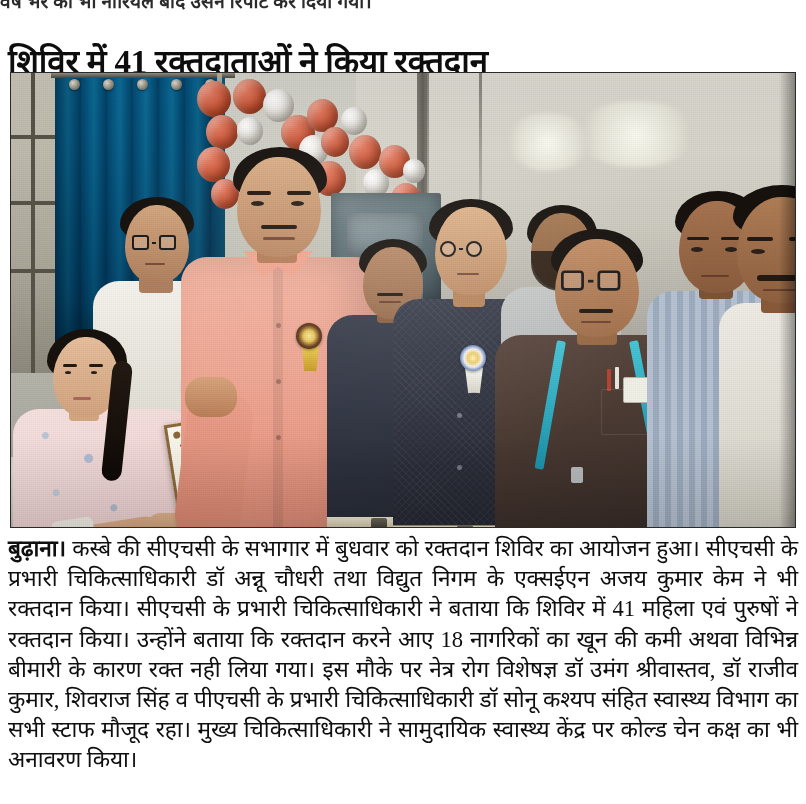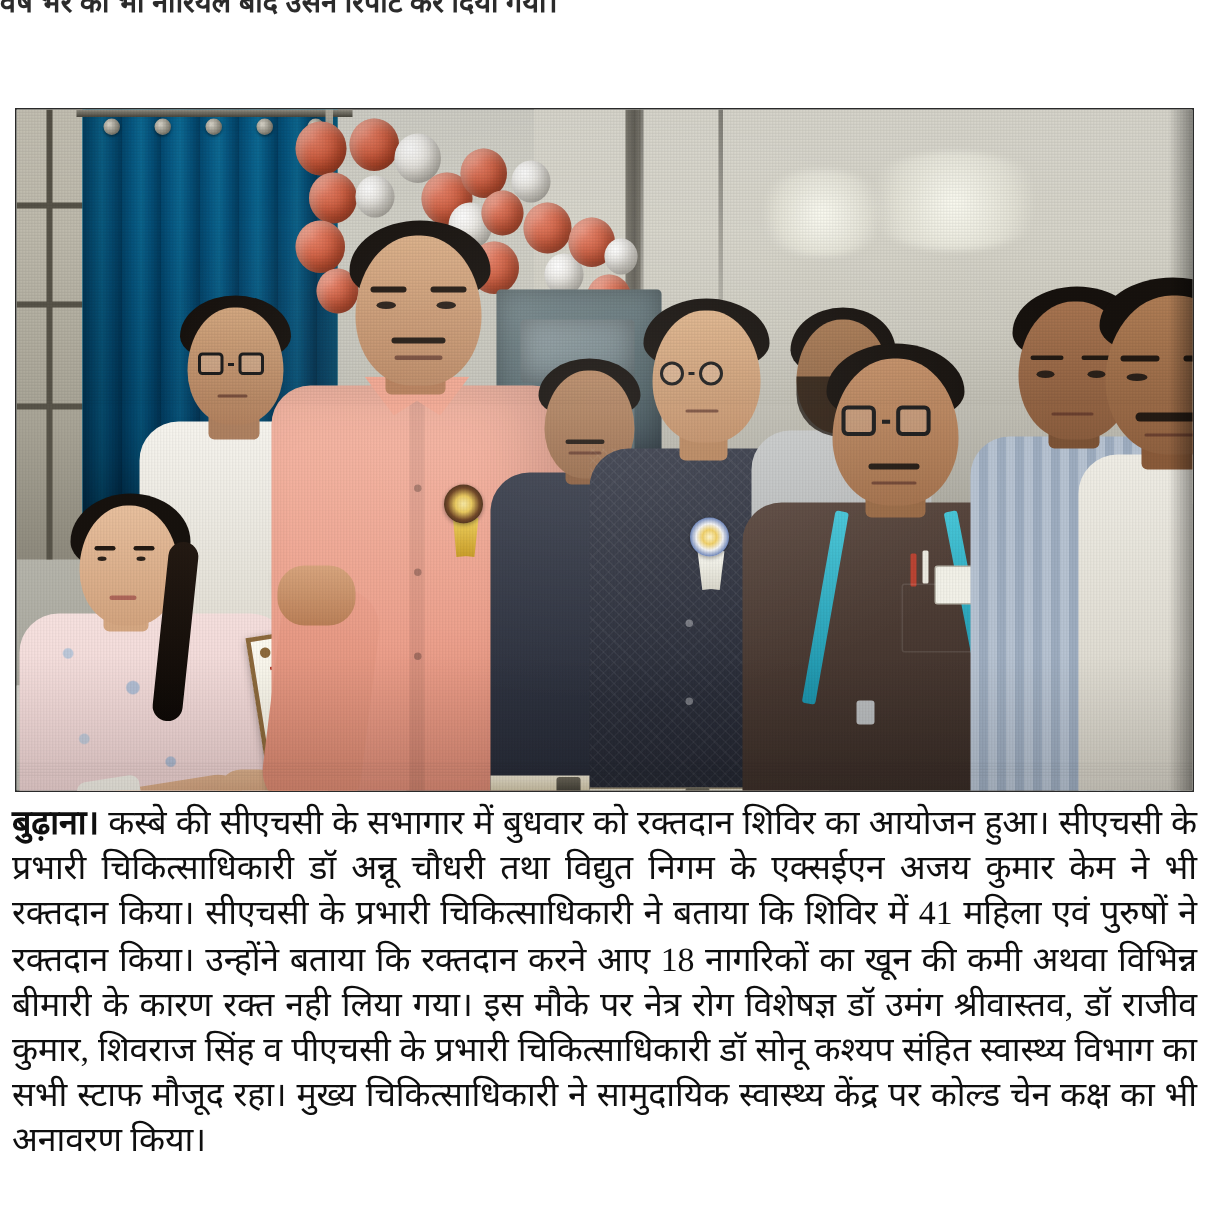--- a/index.html
+++ b/index.html
@@ -323,20 +323,21 @@
     font-weight: 700;
   }
 </style>
 </head>
 <body>
 
 <div class="clipping">
 
   <div class="bleed-line">वर्ष भर का भी नारियल बाद उसने रिपोर्ट कर दिया गया।</div>
 
+  <h1 class="headline">शिविर में 41 रक्तदाताओं ने किया रक्तदान</h1>
 
   <figure class="photo-frame" style="margin:0;">
     <div class="photo">
 
       <div class="wall"></div>
       <div class="wall-right"></div>
       <div class="wall-seam" style="left:415px;"></div>
       <div class="door-post" style="left:406px;height:185px;"></div>
       <div class="wall-seam" style="left:468px;height:150px;"></div>
       <div class="light-glow" style="left:560px;top:28px;width:130px;height:66px;"></div>

